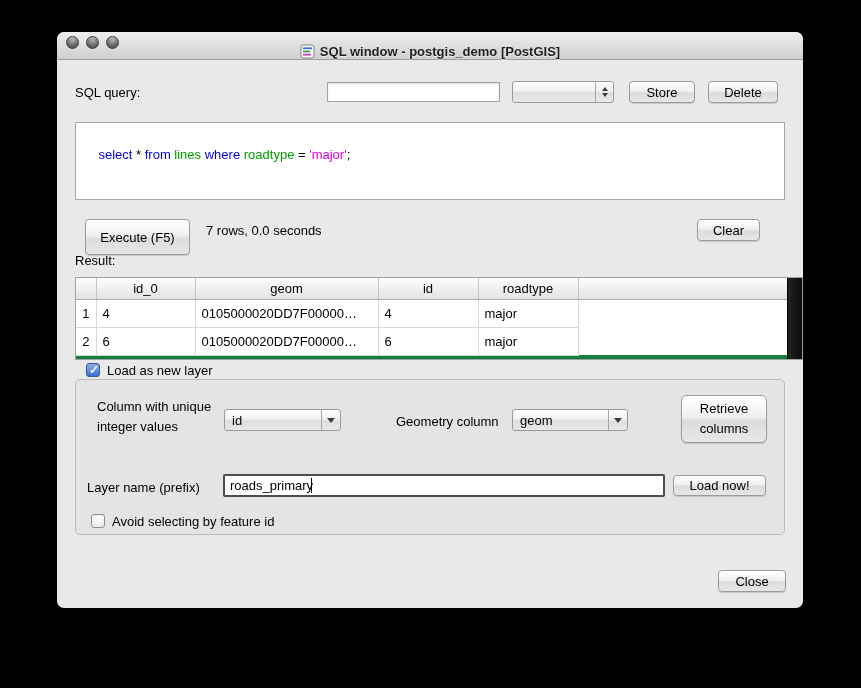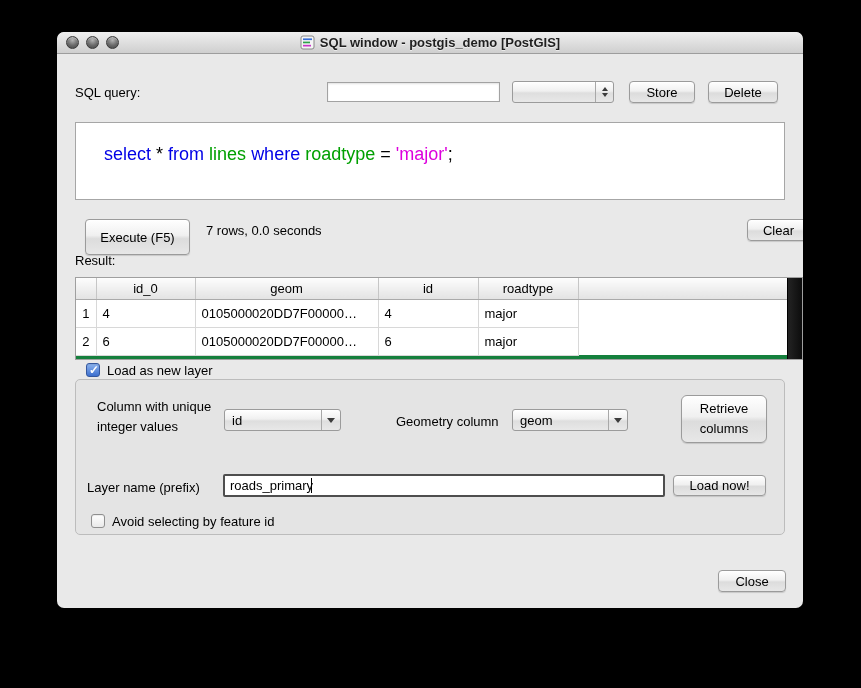--- a/index.html
+++ b/index.html
@@ -3,23 +3,23 @@
 <meta charset="utf-8">
 <style>
   *{margin:0;padding:0;box-sizing:border-box}
   html,body{width:861px;height:688px;background:#000;overflow:hidden;
     font-family:"Liberation Sans",sans-serif;-webkit-font-smoothing:antialiased}
 
   .window{position:absolute;left:57px;top:32px;width:746px;height:576px;
     background:#e9e9e9;border-radius:7px;overflow:hidden;
     box-shadow:0 18px 45px rgba(0,0,0,.8),0 0 0 1px rgba(0,0,0,.65)}
 
-  .titlebar{position:relative;height:22px;border-radius:7px 7px 0 0;
+  .titlebar{position:relative;height:28px;border-radius:7px 7px 0 0;
     background:linear-gradient(#efefef,#cfcfcf);border-bottom:1px solid #9d9d9d;
-    display:flex;align-items:center;justify-content:center}
+    display:flex;align-items:flex-end;justify-content:center}
   .lights{position:absolute;left:9px;top:4px;display:flex;gap:7px}
   .light{width:13px;height:13px;border-radius:50%;border:1px solid #3a3a3a;
     background:radial-gradient(circle at 50% 28%,#b5b5b5,#6a6a6a 55%,#454545);
     box-shadow:inset 0 1px 1px rgba(255,255,255,.4)}
   .title{display:flex;align-items:center;gap:5px;font-size:13px;font-weight:bold;
     color:#1f1f1f;text-shadow:0 1px 0 rgba(255,255,255,.55)}
 
   .label{position:absolute;font-size:13px;color:#000;white-space:nowrap}
 
   .btn{position:absolute;display:flex;align-items:center;justify-content:center;
@@ -43,21 +43,21 @@
   .tri-down{width:0;height:0;border-left:4px solid transparent;
     border-right:4px solid transparent;border-top:5px solid #3c3c3c}
   .popup-arrows{width:18px;border-left:1px solid #a8a8a8;display:flex;
     flex-direction:column;align-items:center;justify-content:center;gap:2px}
   .tri-up-s{width:0;height:0;border-left:3.5px solid transparent;
     border-right:3.5px solid transparent;border-bottom:4px solid #3c3c3c}
   .tri-down-s{width:0;height:0;border-left:3.5px solid transparent;
     border-right:3.5px solid transparent;border-top:4px solid #3c3c3c}
 
   .sql-editor{position:absolute;left:18px;top:90px;width:710px;height:78px;
-    background:#fff;border:1px solid #a6a6a6;padding:6px 8px;font-size:18px;
+    background:#fff;border:1px solid #a6a6a6;padding:6px 8px;font-size:13px;
     line-height:17px;white-space:pre-wrap}
 
   .table-wrap{position:absolute;left:18px;top:245px;width:728px;height:83px;
     border:1px solid #9f9f9f;background:#fff;display:flex;overflow:hidden}
   .table-area{width:711px;overflow:hidden;background:#15803d}
   table.result{border-collapse:collapse;table-layout:fixed;width:711px;font-size:13px}
   table.result thead th{height:21px;font-weight:normal;text-align:center;
     background:linear-gradient(#fdfdfd,#e3e3e3);
     border-bottom:1px solid #aaa;border-right:1px solid #c6c6c6;overflow:hidden}
   table.result th.filler{border-right:none}
@@ -121,21 +121,21 @@
   </div>
   <div class="btn" style="left:572px;top:49px;width:66px;height:22px">Store</div>
   <div class="btn" style="left:651px;top:49px;width:70px;height:22px">Delete</div>
 
   <div class="sql-editor">
     <span><span style="color: rgb(0, 0, 230);">select</span><span style="color: rgb(0, 0, 0);"> * </span><span style="color: rgb(0, 0, 230);">from</span><span style="color: rgb(0, 0, 0);"> </span><span style="color: rgb(0, 160, 0);">lines</span><span style="color: rgb(0, 0, 0);"> </span><span style="color: rgb(0, 0, 230);">where</span><span style="color: rgb(0, 0, 0);"> </span><span style="color: rgb(0, 160, 0);">roadtype</span><span style="color: rgb(0, 0, 0);"> = </span><span style="color: rgb(221, 0, 221);">'major'</span><span style="color: rgb(0, 0, 0);">;</span></span>
   </div>
 
   <div class="btn" style="left:28px;top:187px;width:105px;height:36px">Execute (F5)</div>
   <div class="label" style="left:149px;top:191px">7 rows, 0.0 seconds</div>
-  <div class="btn" style="left:690px;top:187px;width:63px;height:22px">Clear</div>
+  <div class="btn" style="left:640px;top:187px;width:63px;height:22px">Clear</div>
 
   <div class="label" style="left:18px;top:221px">Result:</div>
 
   <div class="table-wrap">
     <div class="table-area">
       <table class="result">
         <colgroup>
           <col style="width:20px">
             <col style="width:99px">
             <col style="width:183px">

